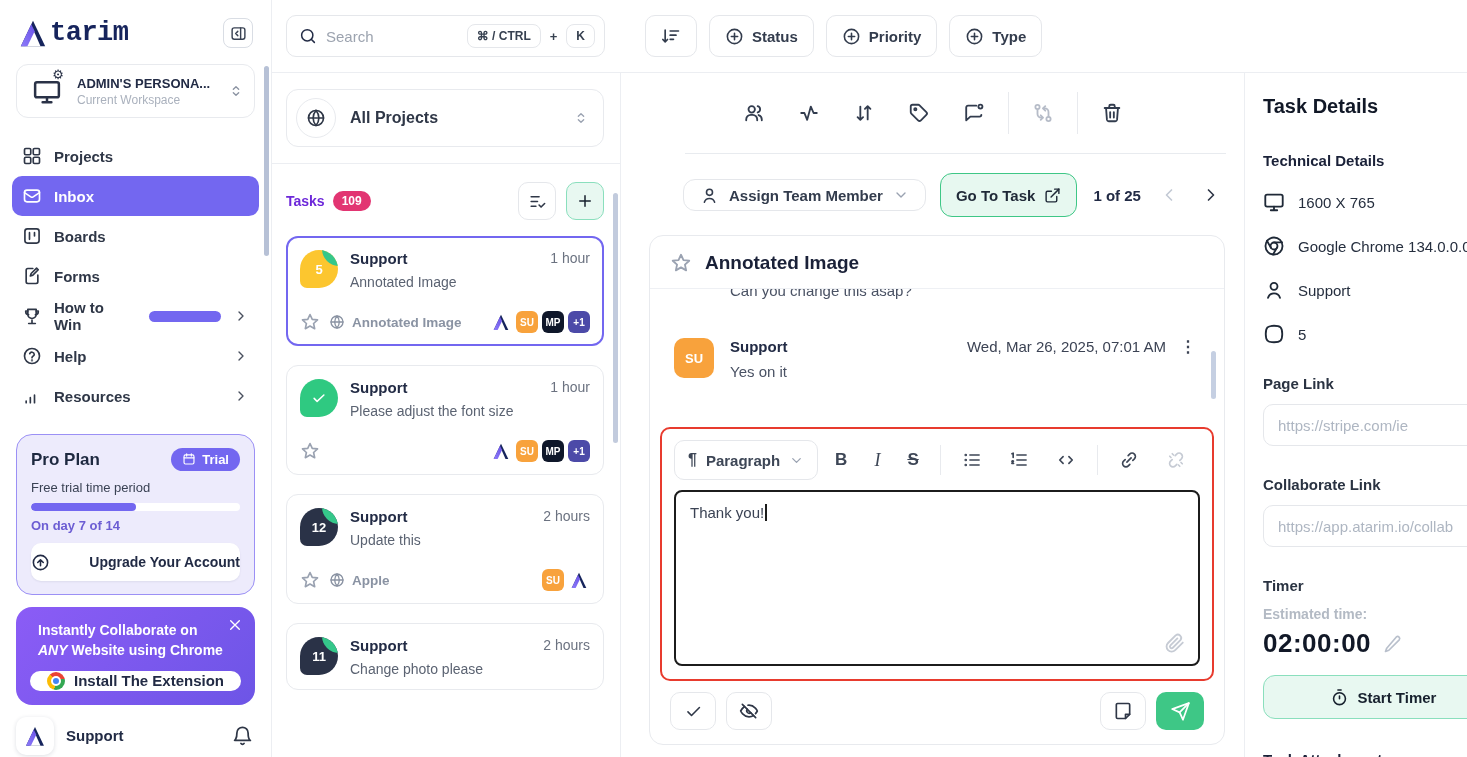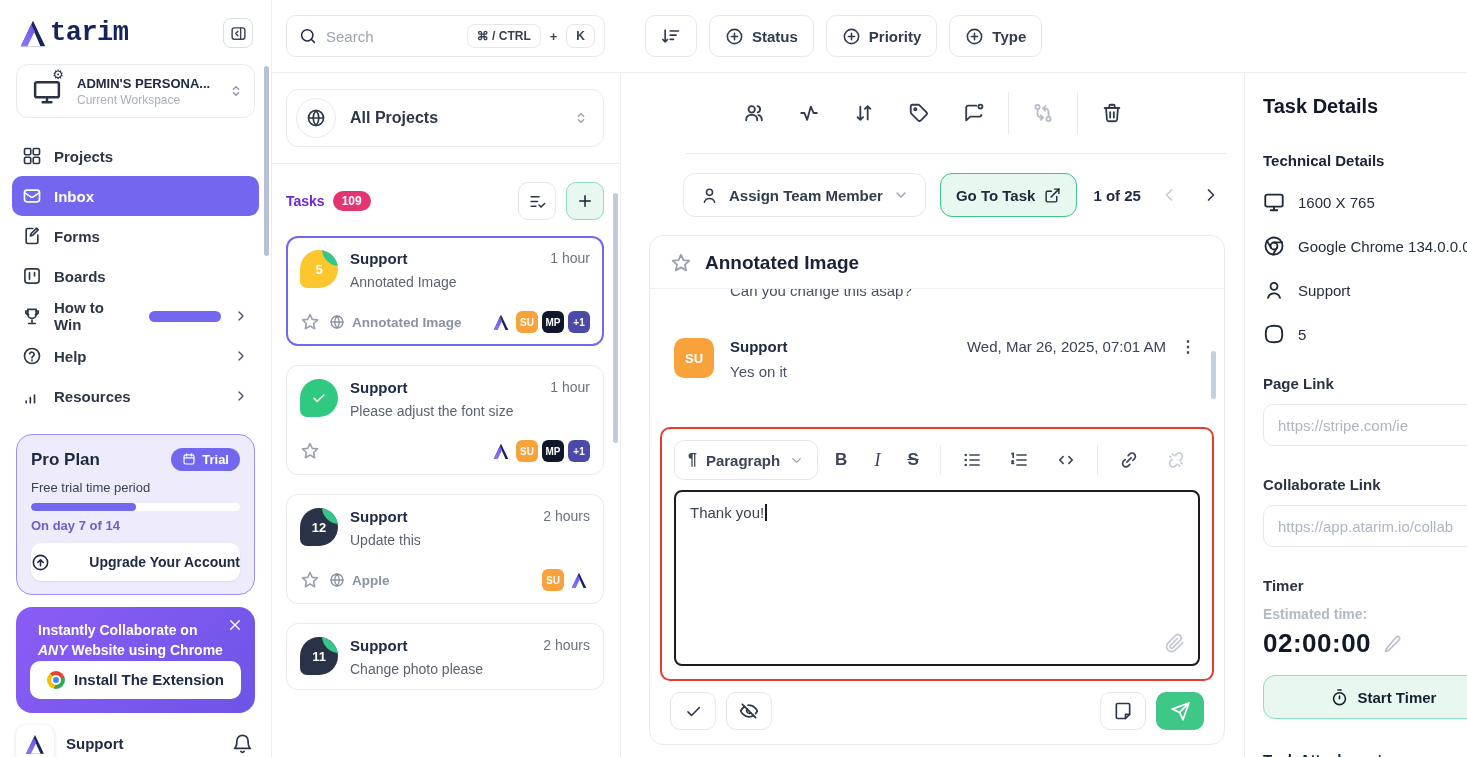--- a/index.html
+++ b/index.html
@@ -46,21 +46,21 @@
   .pro-fill { height:100%; background:#7367f0; border-radius:5px; }
   .pro-days { font-size:13px; font-weight:700; color:#6c5dd3; margin-top:7px; }
   .upgrade-btn { margin-top:10px; width:100%; height:38px; background:#fff; border:none;
     border-radius:10px; display:flex; align-items:center; justify-content:space-between; gap:8px;
     font-size:14px; font-weight:700; color:#222b45; box-shadow:0 1px 2px rgba(30,40,70,.08); }
   .promo-card { margin:0 16px; border-radius:16px; padding:13px 14px 14px;
     background:linear-gradient(135deg,#8b5cf6 0%,#6d55e6 100%); color:#fff; position:relative; }
   .promo-x { position:absolute; top:10px; right:12px; color:#fff; width:16px; height:16px; }
   .promo-t { text-align:left; font-size:14px; font-weight:700; line-height:1.45; padding:0 8px; }
   .promo-t em { font-style:italic; }
-  .install-btn { width:100%; height:38px; background:#fff; border:none;
+  .install-btn { margin-top:10px; width:100%; height:20px; background:#fff; border:none;
     border-radius:10px; display:flex; align-items:center; justify-content:center; gap:9px;
     font-size:15px; font-weight:700; color:#222b45; }
   .chrome-dot { width:18px; height:18px; border-radius:50%; position:relative;
     background:conic-gradient(from -45deg,#ea4335 0 33%,#34a853 0 66%,#fbbc05 0 100%); }
   .chrome-dot::after { content:""; position:absolute; inset:4px; border-radius:50%;
     background:#4285f4; border:2px solid #fff; }
   .sb-footer { margin-top:auto; display:flex; align-items:center; gap:12px;
     padding:12px 18px 16px 16px; }
   .sb-avatar { width:38px; height:38px; background:#fff; border-radius:10px;
     box-shadow:0 1px 4px rgba(30,40,70,.15); display:flex; align-items:center; justify-content:center; }
@@ -136,21 +136,21 @@
   
   .main { flex:1; min-width:0; border-right:1px solid #eceef2; display:flex;
     flex-direction:column; }
   .icons-row { height:80px; flex:0 0 80px; display:flex; align-items:center;
     justify-content:center; gap:13px; }
   .irow-btn { padding:8px 10px; color:#323c4e; background:none; border:none; }
   .irow-btn.disabled { color:#b6bcc8; }
   .vsep { width:1px; height:42px; background:#e8eaee; }
   .main-hr { border:0; border-top:1px solid #e8ebef; margin:0 18px 0 64px; }
   .assign-row { display:flex; align-items:center; gap:14px; padding:19px 0 18px 62px; }
-  .assign-btn { height:44px; border:1px solid #e5e7eb; border-radius:12px; background:#fff;
+  .assign-btn { height:32px; border:1px solid #e5e7eb; border-radius:12px; background:#fff;
     display:flex; align-items:center; gap:10px; padding:0 16px; font-size:15px;
     font-weight:600; color:#333c4d; }
   .goto-btn { height:44px; border:1.5px solid #3ec786; border-radius:12px; background:#e7f8f0;
     display:flex; align-items:center; gap:9px; padding:0 15px; font-size:15px;
     font-weight:700; color:#1f2937; }
   .page-count { font-size:15px; font-weight:700; color:#222b45; margin-left:2px; }
   .pg-chev { background:none; border:none; padding:4px; }
   .pg-chev.prev { color:#c3c9d4; } .pg-chev.next { color:#2f3747; }
   .task-card { margin:0 19px 12px 28px; flex:1; border:1px solid #e8eaee; border-radius:14px;
     display:flex; flex-direction:column; min-height:0; overflow:hidden; background:#fff; }
@@ -293,34 +293,34 @@
             <svg class="ic" width="20" height="20" viewBox="0 0 24 24">
               <path d="M3 8c0-1.7 1.3-3 3-3h12c1.7 0 3 1.3 3 3v8c0 1.7-1.3 3-3 3H6c-1.7 0-3-1.3-3-3z"></path>
               <path d="m3 8 7.6 5a2.5 2.5 0 0 0 2.8 0L21 8"></path>
             </svg>
           </span>
         <span>Inbox</span>
       </div>
       <div class="nav-item">
         <span class="nico">
             <svg class="ic" width="20" height="20" viewBox="0 0 24 24">
-              <path d="M13 3H7a2 2 0 0 0-2 2v14a2 2 0 0 0 2 2h10a2 2 0 0 0 2-2v-8"></path>
-              <path d="m17.5 2.5 2 2L13 11l-3 1 1-3z"></path>
-            </svg>
-          </span>
-        <span>Forms</span>
+              <rect x="3.5" y="3.5" width="17" height="17" rx="3"></rect>
+              <path d="M9 8v8M15 8v4"></path>
+            </svg>
+          </span>
+        <span>Boards</span>
       </div>
       <div class="nav-item">
         <span class="nico">
             <svg class="ic" width="20" height="20" viewBox="0 0 24 24">
-              <rect x="3.5" y="3.5" width="17" height="17" rx="3"></rect>
-              <path d="M9 8v8M15 8v4"></path>
-            </svg>
-          </span>
-        <span>Boards</span>
+              <path d="M13 3H7a2 2 0 0 0-2 2v14a2 2 0 0 0 2 2h10a2 2 0 0 0 2-2v-8"></path>
+              <path d="m17.5 2.5 2 2L13 11l-3 1 1-3z"></path>
+            </svg>
+          </span>
+        <span>Forms</span>
       </div>
       <div class="nav-item">
         <span class="nico">
             <svg class="ic" width="20" height="20" viewBox="0 0 24 24">
               <path d="M8 21h8M12 17v4"></path>
               <path d="M7 4h10v6a5 5 0 0 1-10 0z"></path>
               <path d="M7 6H4.5v1A3.5 3.5 0 0 0 8 10.5M17 6h2.5v1A3.5 3.5 0 0 1 16 10.5"></path>
             </svg>
           </span>
         <span>How to Win</span>

